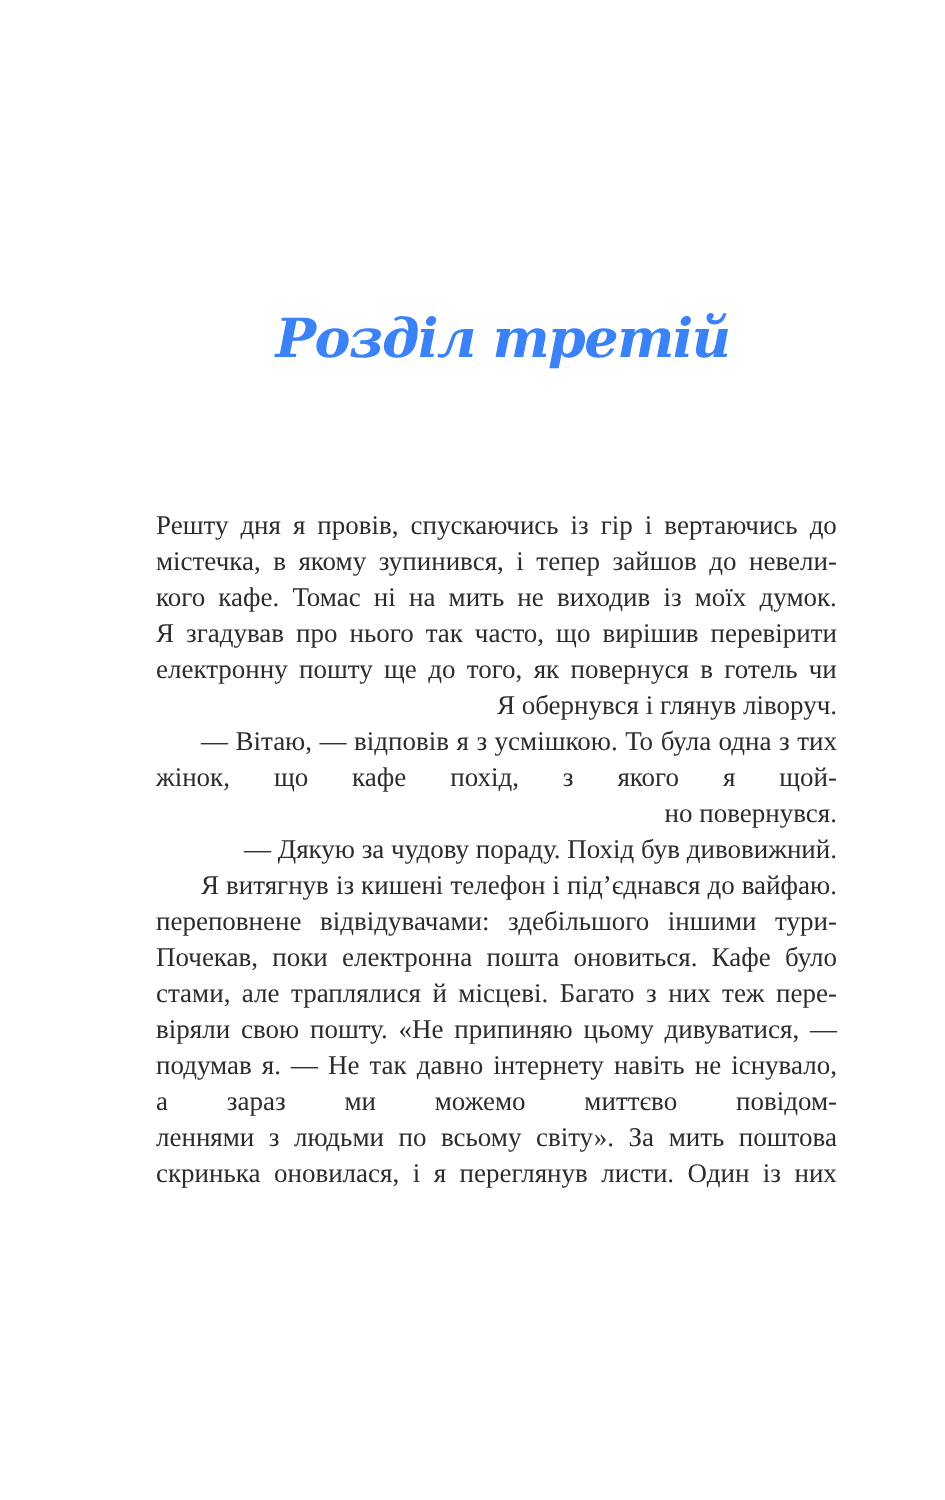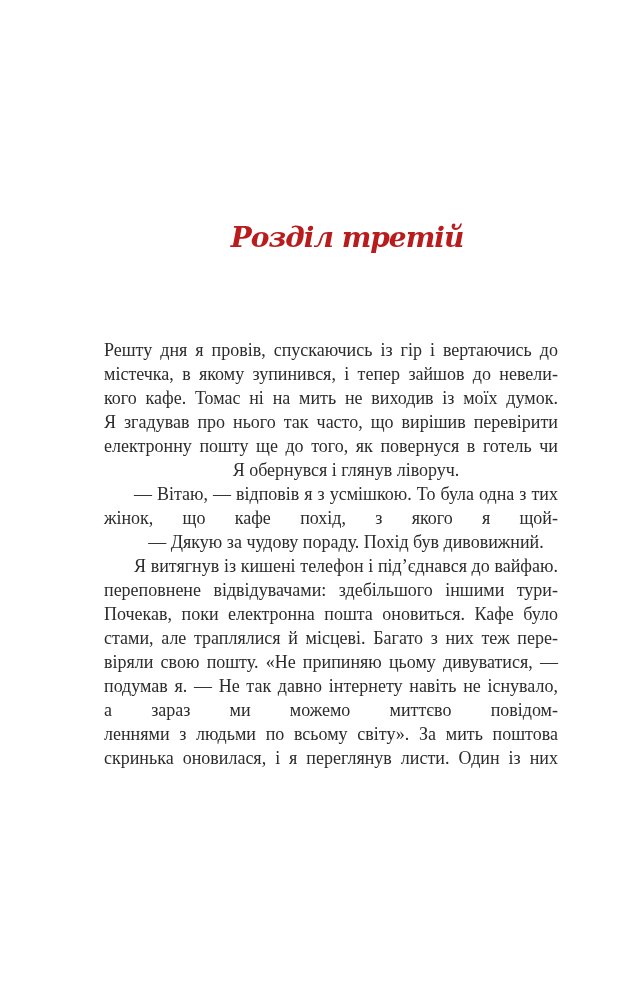--- a/index.html
+++ b/index.html
@@ -13,45 +13,45 @@
     height: 1000px;
     background: #ffffff;
     overflow: hidden;
     color: #2c2c2c;
   }
   .chapter-title {
     position: absolute;
     top: 198px;
     left: 104px;
     width: 454px;
-    margin: 16px;
+    margin: 4px;
     text-align: center;
     font-family: "DejaVu Serif", serif;
     font-style: italic;
     font-weight: 700;
-    font-size: 28px;
+    font-size: 36px;
     line-height: 48px;
     letter-spacing: -1px;
-    color: #b91c1c;
+    color: #3b82f6;
   }
   .text-block {
     position: absolute;
     top: 338px;
     left: 104px;
     width: 454px;
     font-family: "Liberation Serif", serif;
     font-size: 18px;
     line-height: 24px;
     color: #2c2c2c;
   }
   .line {
     width: 100%;
     box-sizing: border-box;
     height: 24px;
-    text-align: center;
+    text-align: right;
     white-space: nowrap;
   }
   
   .line.j {
     display: flex;
     justify-content: space-between;
     white-space: normal;
   }
   .line.indent {
     padding-left: 30px;
@@ -141,20 +141,21 @@
     <div class="line j">
         <span>жінок,</span>
         <span>що</span>
         <span>кафе</span>
         <span>похід,</span>
         <span>з</span>
         <span>якого</span>
         <span>я</span>
         <span>щой-</span>
       </div>
+    <div class="line">но повернувся.</div>
     <div class="line indent">— Дякую за чудову пораду. Похід був дивовижний.</div>
     <div class="line j indent">
         <span>Я</span>
         <span>витягнув</span>
         <span>із</span>
         <span>кишені</span>
         <span>телефон</span>
         <span>і</span>
         <span>під’єднався</span>
         <span>до</span>

